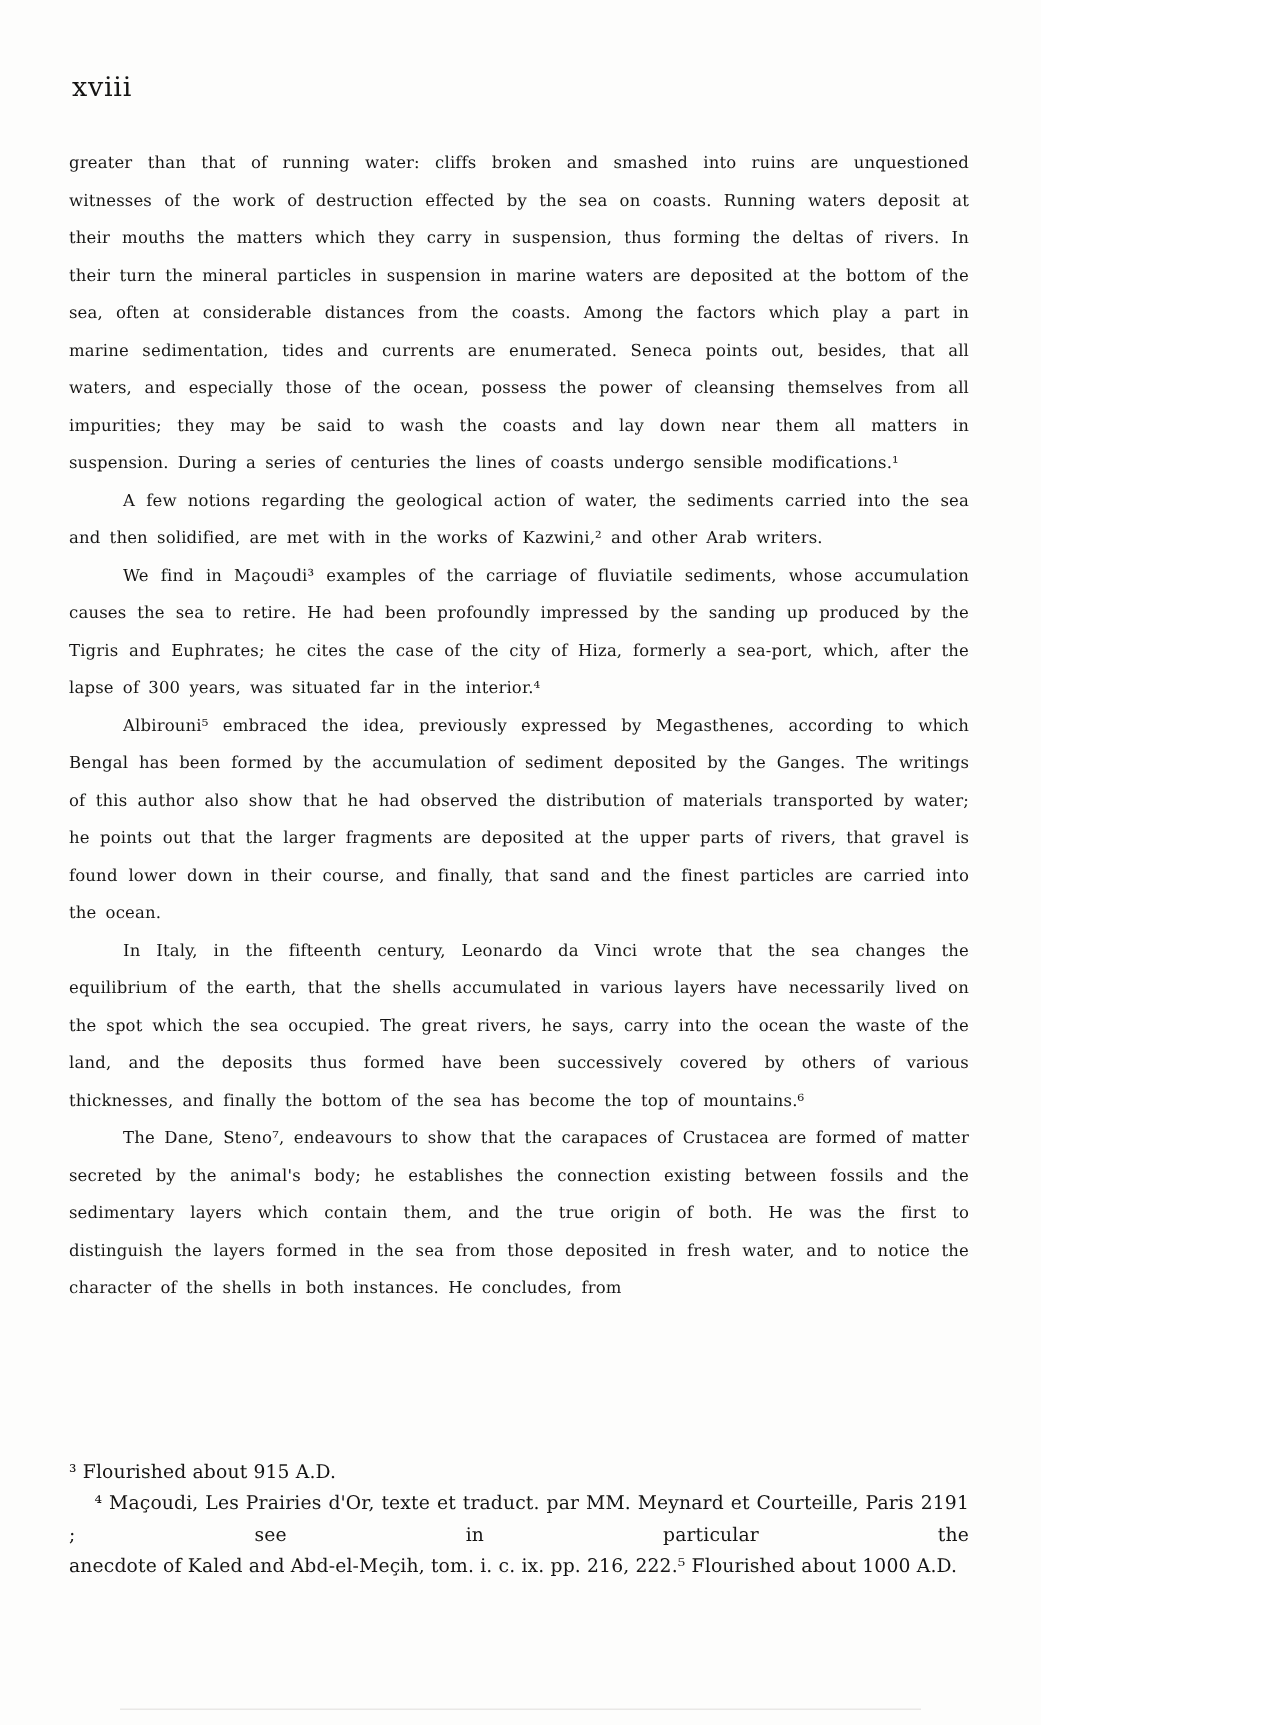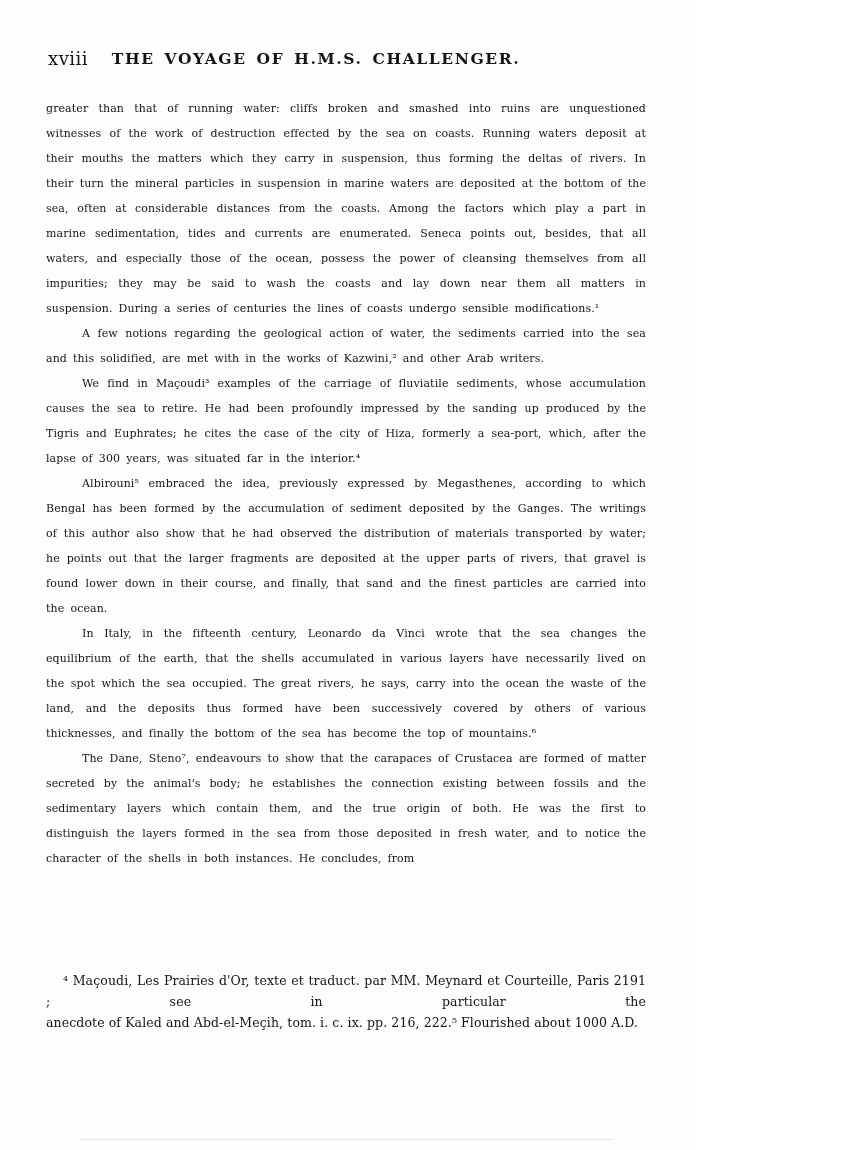--- a/index.html
+++ b/index.html
@@ -87,34 +87,34 @@
     background: #e9e8e6;
   }
 </style>
 </head>
 <body>
 
 <div class="page">
 
   <header class="pagehead">
     <span class="folio">xviii</span>
-    <span class="runtitle">THE VOYAGE OF H.M.S. CHALLENGER.</span>
   </header>
 
   <main class="bodytext">
     <p class="para">greater than that of running water: cliffs broken and smashed into ruins are unquestioned witnesses of the work of destruction effected by the sea on coasts. Running waters deposit at their mouths the matters which they carry in suspension, thus forming the deltas of rivers. In their turn the mineral particles in suspension in marine waters are deposited at the bottom of the sea, often at considerable distances from the coasts. Among the factors which play a part in marine sedimentation, tides and currents are enumerated. Seneca points out, besides, that all waters, and especially those of the ocean, possess the power of cleansing themselves from all impurities; they may be said to wash the coasts and lay down near them all matters in suspension. During a series of centuries the lines of coasts undergo sensible modifications.¹</p>
-    <p class="para indent">A few notions regarding the geological action of water, the sediments carried into the sea and this solidified, are met with in the works of Kazwini,² and other Arab writers.</p>
+    <p class="para indent">A few notions regarding the geological action of water, the sediments carried into the sea and then solidified, are met with in the works of Kazwini,² and other Arab writers.</p>
     <p class="para indent">We find in Maçoudi³ examples of the carriage of fluviatile sediments, whose accumulation causes the sea to retire. He had been profoundly impressed by the sanding up produced by the Tigris and Euphrates; he cites the case of the city of Hiza, formerly a sea-port, which, after the lapse of 300 years, was situated far in the interior.⁴</p>
     <p class="para indent">Albirouni⁵ embraced the idea, previously expressed by Megasthenes, according to which Bengal has been formed by the accumulation of sediment deposited by the Ganges. The writings of this author also show that he had observed the distribution of materials transported by water; he points out that the larger fragments are deposited at the upper parts of rivers, that gravel is found lower down in their course, and finally, that sand and the finest particles are carried into the ocean.</p>
     <p class="para indent">In Italy, in the fifteenth century, Leonardo da Vinci wrote that the sea changes the equilibrium of the earth, that the shells accumulated in various layers have necessarily lived on the spot which the sea occupied. The great rivers, he says, carry into the ocean the waste of the land, and the deposits thus formed have been successively covered by others of various thicknesses, and finally the bottom of the sea has become the top of mountains.⁶</p>
     <p class="para indent">The Dane, Steno⁷, endeavours to show that the carapaces of Crustacea are formed of matter secreted by the animal's body; he establishes the connection existing between fossils and the sedimentary layers which contain them, and the true origin of both. He was the first to distinguish the layers formed in the sea from those deposited in fresh water, and to notice the character of the shells in both instances. He concludes, from</p>
   </main>
 
   <footer class="notes">
     <div class="note-row split">
+      <span class="right-col">³ Flourished about 915 A.D.</span>
     </div>
     <div class="note-row fulljust">⁴ Maçoudi, Les Prairies d'Or, texte et traduct. par MM. Meynard et Courteille, Paris 2191 ; see in particular the</div>
     <div class="note-row split">
       <span>anecdote of Kaled and Abd-el-Meçih, tom. i. c. ix. pp. 216, 222.</span>
       <span class="right-col">⁵ Flourished about 1000 A.D.</span>
     </div>
 
   </footer>
 
   <div class="scan-line"></div>

